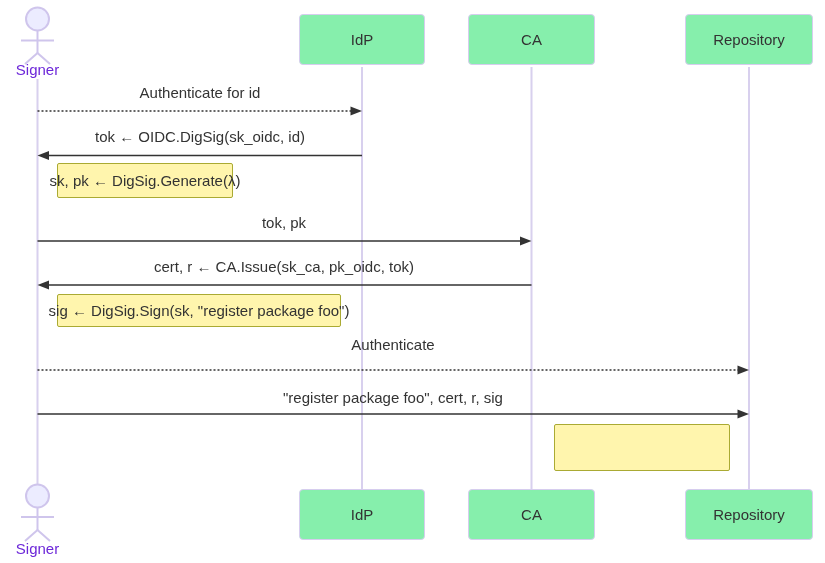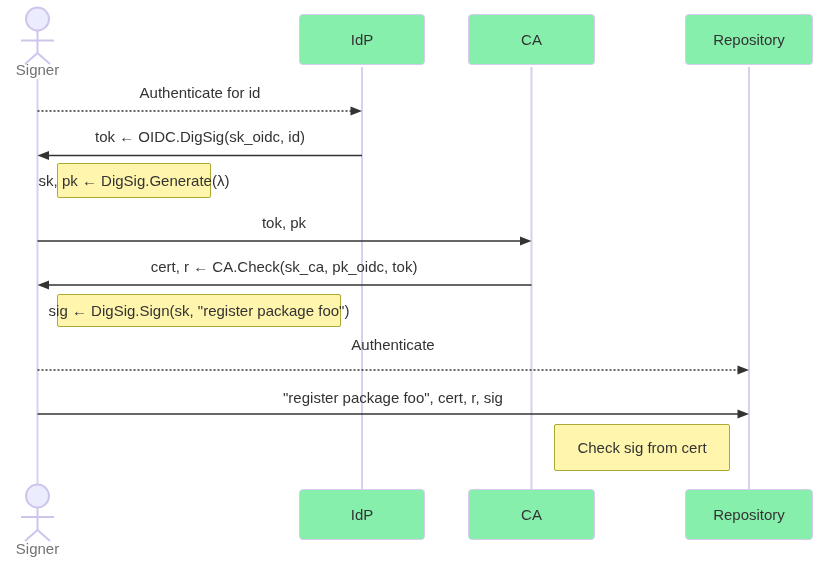--- a/index.html
+++ b/index.html
@@ -9,21 +9,21 @@
   }
   svg.layer { position:absolute; left:0; top:0; }
   .actor-box {
     position:absolute; width:126px; height:51px;
     background:#86efac; border:1px solid #D6CDEE; border-radius:4px;
     display:flex; align-items:center; justify-content:center;
     font-size:15px; color:#333333; box-sizing:border-box;
   }
   .actor-label {
     position:absolute; transform:translateX(-50%);
-    font-size:15px; color:#737373; white-space:nowrap;
+    font-size:15px; color:#6d28d9; white-space:nowrap;
   }
   .msg-label {
     position:absolute; transform:translateX(-50%);
     font-size:15px; line-height:16px; color:#333333; white-space:nowrap;
   }
   .note {
     position:absolute; background:#FFF5AD; border:1px solid #AAAA33; border-radius:2px;
     font-size:15px; line-height:20px; color:#333333; box-sizing:border-box;
     display:flex; flex-direction:column; align-items:center; justify-content:center;
     text-align:center; white-space:nowrap;
@@ -77,28 +77,27 @@
   </svg>
 
   <div class="actor-label" style="left:37.5px; top:61px;">Signer</div>
   <div class="actor-box" style="left:299px; top:14px;">IdP</div>
   <div class="actor-box" style="left:468px; top:14px; width:127px;">CA</div>
   <div class="actor-box" style="left:685px; top:14px; width:128px;">Repository</div>
 
   <div class="msg-label" style="left:200px; top:85px;">Authenticate for id</div>
   <div class="msg-label" style="left:200px; top:129px;">tok ← OIDC.DigSig(sk_oidc, id)</div>
   <div class="msg-label" style="left:284px; top:215px;">tok, pk</div>
-  <div class="msg-label" style="left:284px; top:259px;">cert, r ← CA.Check(sk_ca, pk_oidc, tok)</div>
+  <div class="msg-label" style="left:284px; top:259px;">cert, r ← CA.Issue(sk_ca, pk_oidc, tok)</div>
   <div class="msg-label" style="left:393px; top:337px;">Authenticate</div>
   <div class="msg-label" style="left:393px; top:390px;">"register package foo", cert, r, sig</div>
 
-  <div class="note" style="left:57px; top:163px; width:154px; height:35px;">sk, pk ← DigSig.Generate(λ)</div>
+  <div class="note" style="left:57px; top:163px; width:176px; height:35px;">sk, pk ← DigSig.Generate(λ)</div>
   <div class="note" style="left:57px; top:294px; width:284px; height:33px;">sig ← DigSig.Sign(sk, "register package foo")</div>
   <div class="note" style="left:554px; top:424px; width:176px; height:47px;">
-    <div>Check sig from cert</div>
   </div>
 
   <div class="actor-label" style="left:37.5px; top:540px;">Signer</div>
   <div class="actor-box" style="left:299px; top:489px;">IdP</div>
   <div class="actor-box" style="left:468px; top:489px; width:127px;">CA</div>
   <div class="actor-box" style="left:685px; top:489px; width:128px;">Repository</div>
 
 </div>
 
 </body></html>

